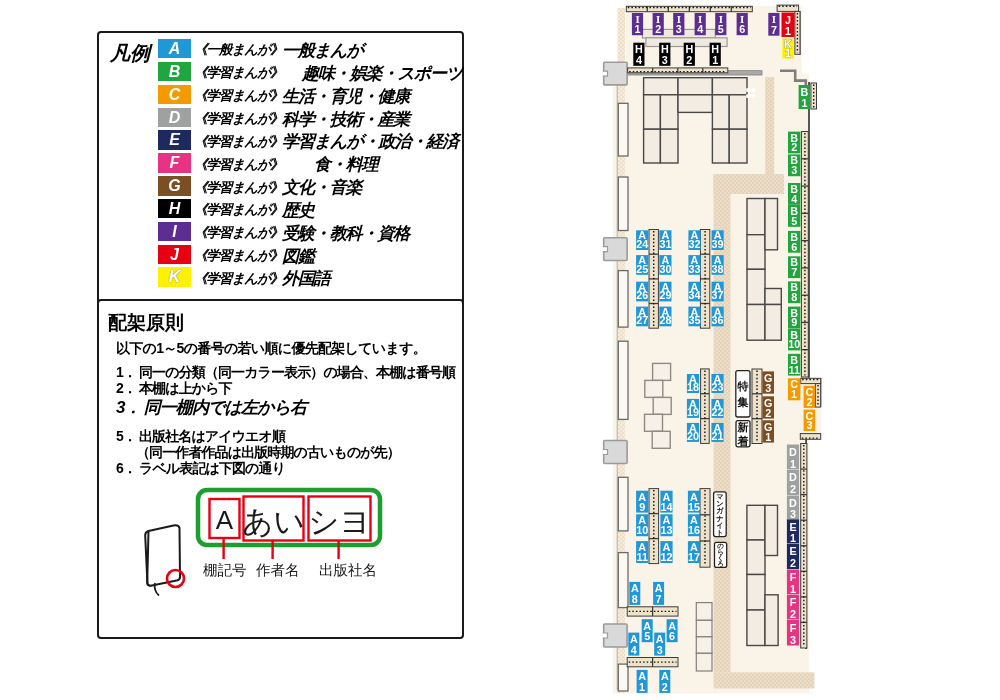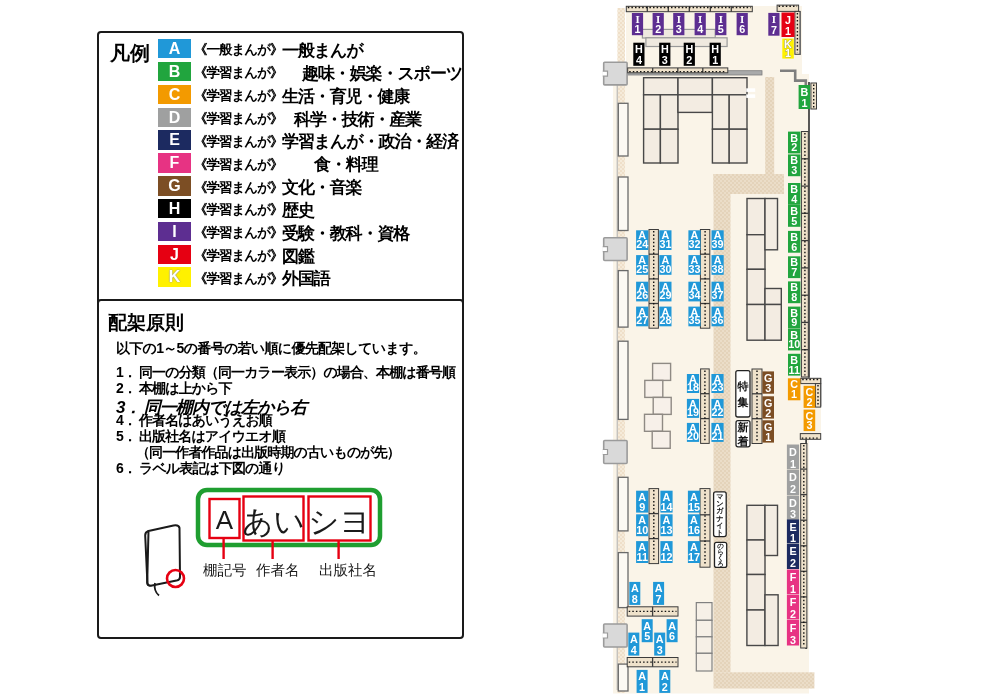--- a/index.html
+++ b/index.html
@@ -3,21 +3,21 @@
 <meta charset="utf-8">
 <title>フロアマップ</title>
 <style>
 html,body{margin:0;padding:0;width:1000px;height:700px;background:#fff;font-family:"Liberation Sans",sans-serif;overflow:hidden;}
 *{box-sizing:border-box;}
 .box{position:absolute;border:2.4px solid #1a1a1a;border-radius:4px;background:#fff;}
 </style>
 </head>
 <body>
 
-<div class="box" style="left:97px;top:31px;width:367px;height:309px;">
+<div class="box" style="left:97px;top:31px;width:367px;height:309px;font-style:italic;">
 
 <div style="position:absolute;left:11px;top:7px;font-size:20px;font-weight:bold;">凡例</div>
 
 <div style="position:absolute;left:59px;top:5.9px;height:19.5px;">
       <span style="position:absolute;left:0;top:0;width:33px;height:19.5px;background:#2098d8;color:#fff;font-weight:bold;font-size:16px;text-align:center;line-height:19.5px;">A</span>
       <span style="position:absolute;left:36px;top:2.5px;font-size:13.5px;font-weight:bold;white-space:nowrap;letter-spacing:-1px;">《一般まんが》</span>
       <span style="position:absolute;left:124px;top:0px;font-size:17px;font-weight:bold;white-space:nowrap;letter-spacing:-1.1px;">一般まんが</span>
     </div>
 
 <div style="position:absolute;left:59px;top:28.8px;height:19.5px;">
@@ -28,21 +28,21 @@
 
 <div style="position:absolute;left:59px;top:51.6px;height:19.5px;">
       <span style="position:absolute;left:0;top:0;width:33px;height:19.5px;background:#f39a00;color:#fff;font-weight:bold;font-size:16px;text-align:center;line-height:19.5px;">C</span>
       <span style="position:absolute;left:36px;top:2.5px;font-size:13.5px;font-weight:bold;white-space:nowrap;letter-spacing:-1px;">《学習まんが》</span>
       <span style="position:absolute;left:124px;top:0px;font-size:17px;font-weight:bold;white-space:nowrap;letter-spacing:-1.1px;">生活・育児・健康</span>
     </div>
 
 <div style="position:absolute;left:59px;top:74.5px;height:19.5px;">
       <span style="position:absolute;left:0;top:0;width:33px;height:19.5px;background:#9fa0a0;color:#fff;font-weight:bold;font-size:16px;text-align:center;line-height:19.5px;">D</span>
       <span style="position:absolute;left:36px;top:2.5px;font-size:13.5px;font-weight:bold;white-space:nowrap;letter-spacing:-1px;">《学習まんが》</span>
-      <span style="position:absolute;left:136px;top:0px;font-size:17px;font-weight:bold;white-space:nowrap;letter-spacing:-1.1px;">科学・技術・産業</span>
+      <span style="position:absolute;left:124px;top:0px;font-size:17px;font-weight:bold;white-space:nowrap;letter-spacing:-1.1px;">科学・技術・産業</span>
     </div>
 
 <div style="position:absolute;left:59px;top:97.3px;height:19.5px;">
       <span style="position:absolute;left:0;top:0;width:33px;height:19.5px;background:#1c2a60;color:#fff;font-weight:bold;font-size:16px;text-align:center;line-height:19.5px;">E</span>
       <span style="position:absolute;left:36px;top:2.5px;font-size:13.5px;font-weight:bold;white-space:nowrap;letter-spacing:-1px;">《学習まんが》</span>
       <span style="position:absolute;left:124px;top:0px;font-size:17px;font-weight:bold;white-space:nowrap;letter-spacing:-1.1px;">学習まんが・政治・経済</span>
     </div>
 
 <div style="position:absolute;left:59px;top:120.2px;height:19.5px;">
       <span style="position:absolute;left:0;top:0;width:33px;height:19.5px;background:#e73383;color:#fff;font-weight:bold;font-size:16px;text-align:center;line-height:19.5px;">F</span>
@@ -82,21 +82,20 @@
 </div>
 
 <div class="box" style="left:97px;top:299px;width:367px;height:340px;">
 
 <div style="position:absolute;left:9px;top:9px;font-size:19px;font-weight:bold;">配架原則</div>
 
 <div style="position:absolute;left:17px;top:39px;font-size:14px;font-weight:bold;white-space:nowrap;letter-spacing:-0.7px;">以下の1～5の番号の若い順に優先配架しています。</div>
 <div style="position:absolute;left:17px;top:62.5px;font-size:14px;font-weight:bold;white-space:nowrap;letter-spacing:-0.9px;"><span style="margin-right:3px;">1．</span>同一の分類（同一カラー表示）の場合、本棚は番号順</div>
 <div style="position:absolute;left:17px;top:78.7px;font-size:14px;font-weight:bold;white-space:nowrap;letter-spacing:-0.9px;"><span style="margin-right:3px;">2．</span>本棚は上から下</div>
 <div style="position:absolute;left:17px;top:94.8px;font-size:17px;font-weight:bold;white-space:nowrap;letter-spacing:-0.9px;font-style:italic;"><span style="margin-right:3px;">3．</span>同一棚内では左から右</div>
-<div style="position:absolute;left:17px;top:110.9px;font-size:14px;font-weight:bold;white-space:nowrap;letter-spacing:-0.9px;"><span style="margin-right:3px;">4．</span>作者名はあいうえお順</div>
 <div style="position:absolute;left:17px;top:127.1px;font-size:14px;font-weight:bold;white-space:nowrap;letter-spacing:-0.9px;"><span style="margin-right:3px;">5．</span>出版社名はアイウエオ順</div>
 <div style="position:absolute;left:37px;top:143.2px;font-size:14px;font-weight:bold;white-space:nowrap;letter-spacing:-0.9px;">（同一作者作品は出版時期の古いものが先）</div>
 <div style="position:absolute;left:17px;top:159.4px;font-size:14px;font-weight:bold;white-space:nowrap;letter-spacing:-0.9px;"><span style="margin-right:3px;">6．</span>ラベル表記は下図の通り</div>
 
 <svg width="367" height="302" viewBox="0 0 367 302" style="position:absolute;left:0;top:0" font-family="Liberation Sans, sans-serif">
 
 <g fill="#fff" stroke="#1a1a1a" stroke-width="2" stroke-linejoin="round">
 <path d="M49.5,230 L74.5,224.5 q5.5,-0.8 6,2.5 L81,276 q0,2.8 -3.5,3.6 L53,284.5 q-4.5,0.9 -4.8,-2.8 Z"></path>
 <path d="M49.5,230 q-3.5,1.2 -3.3,4.5 L48.4,282 q0.2,2.8 3,2.6" fill="none"></path>
 <path d="M56,282 q-1.5,8 4,12.5" fill="none" stroke-width="1.8"></path>

